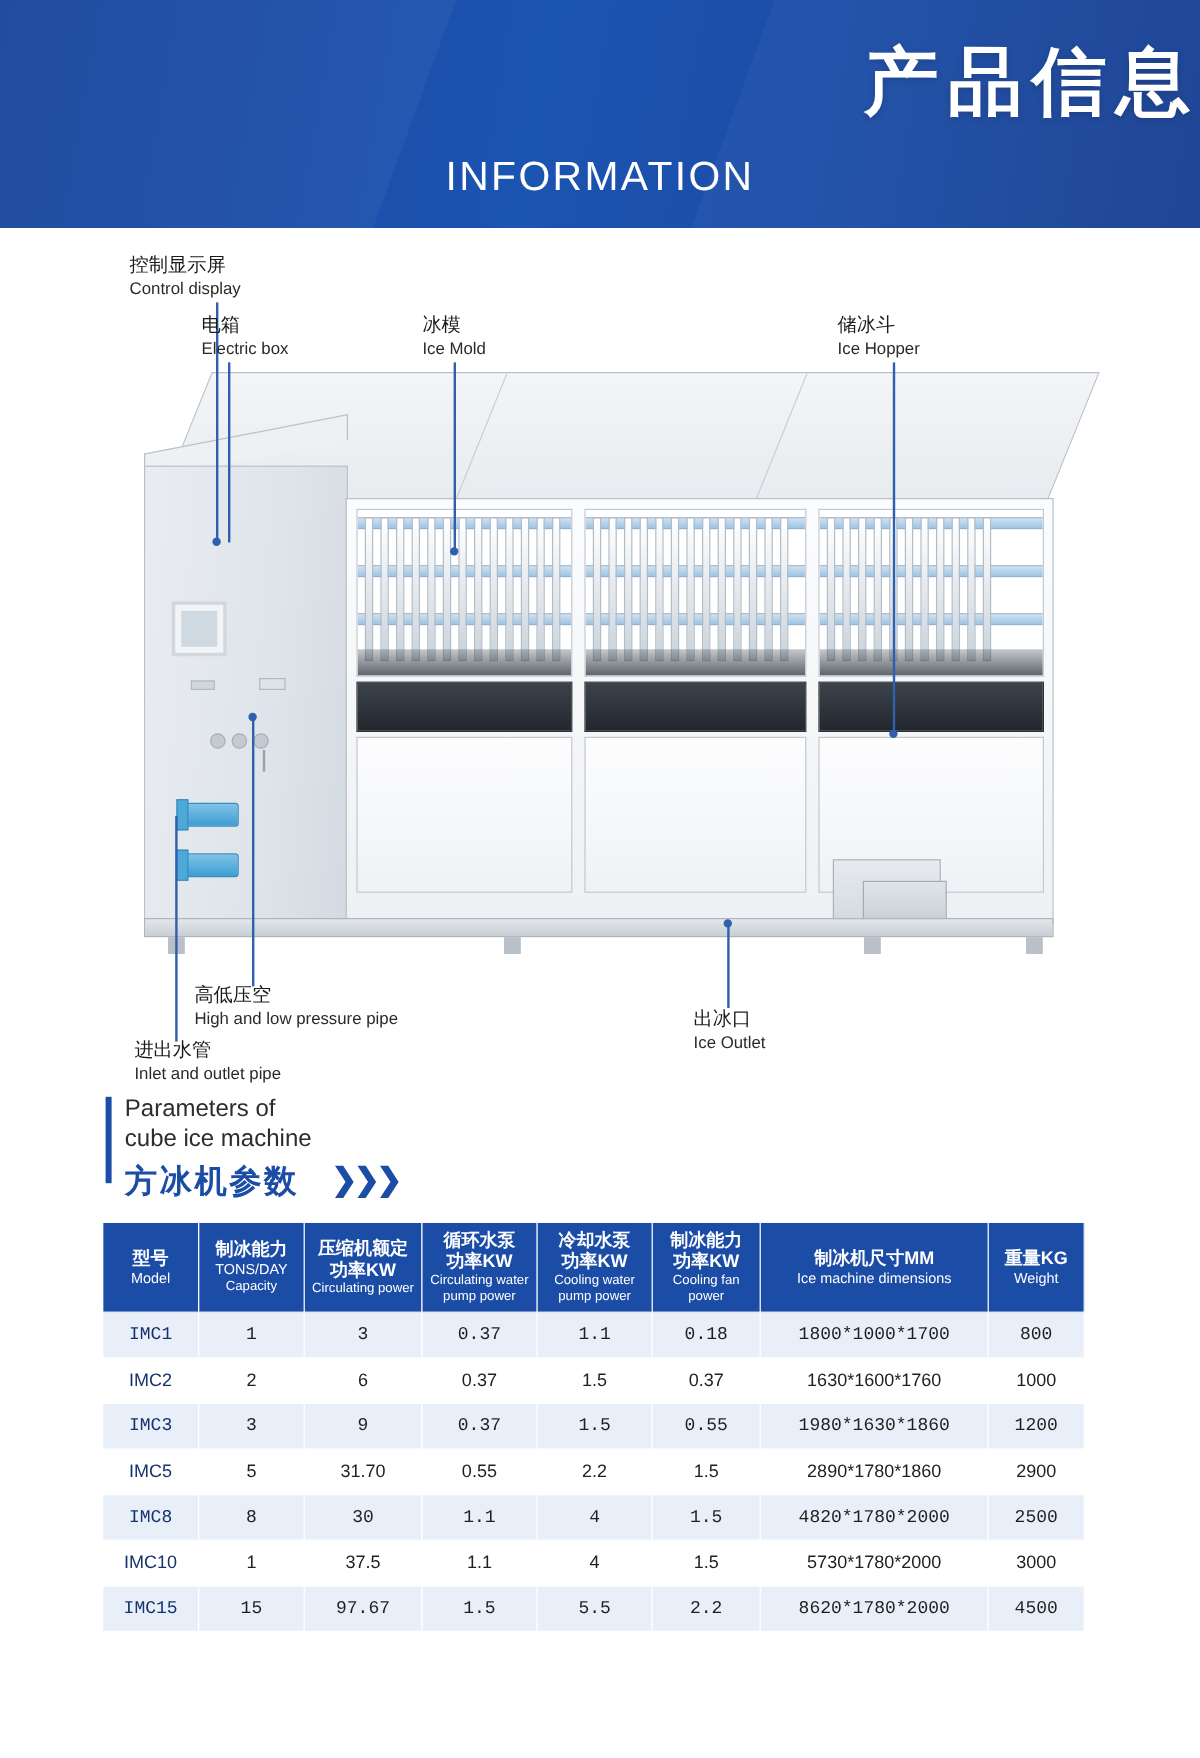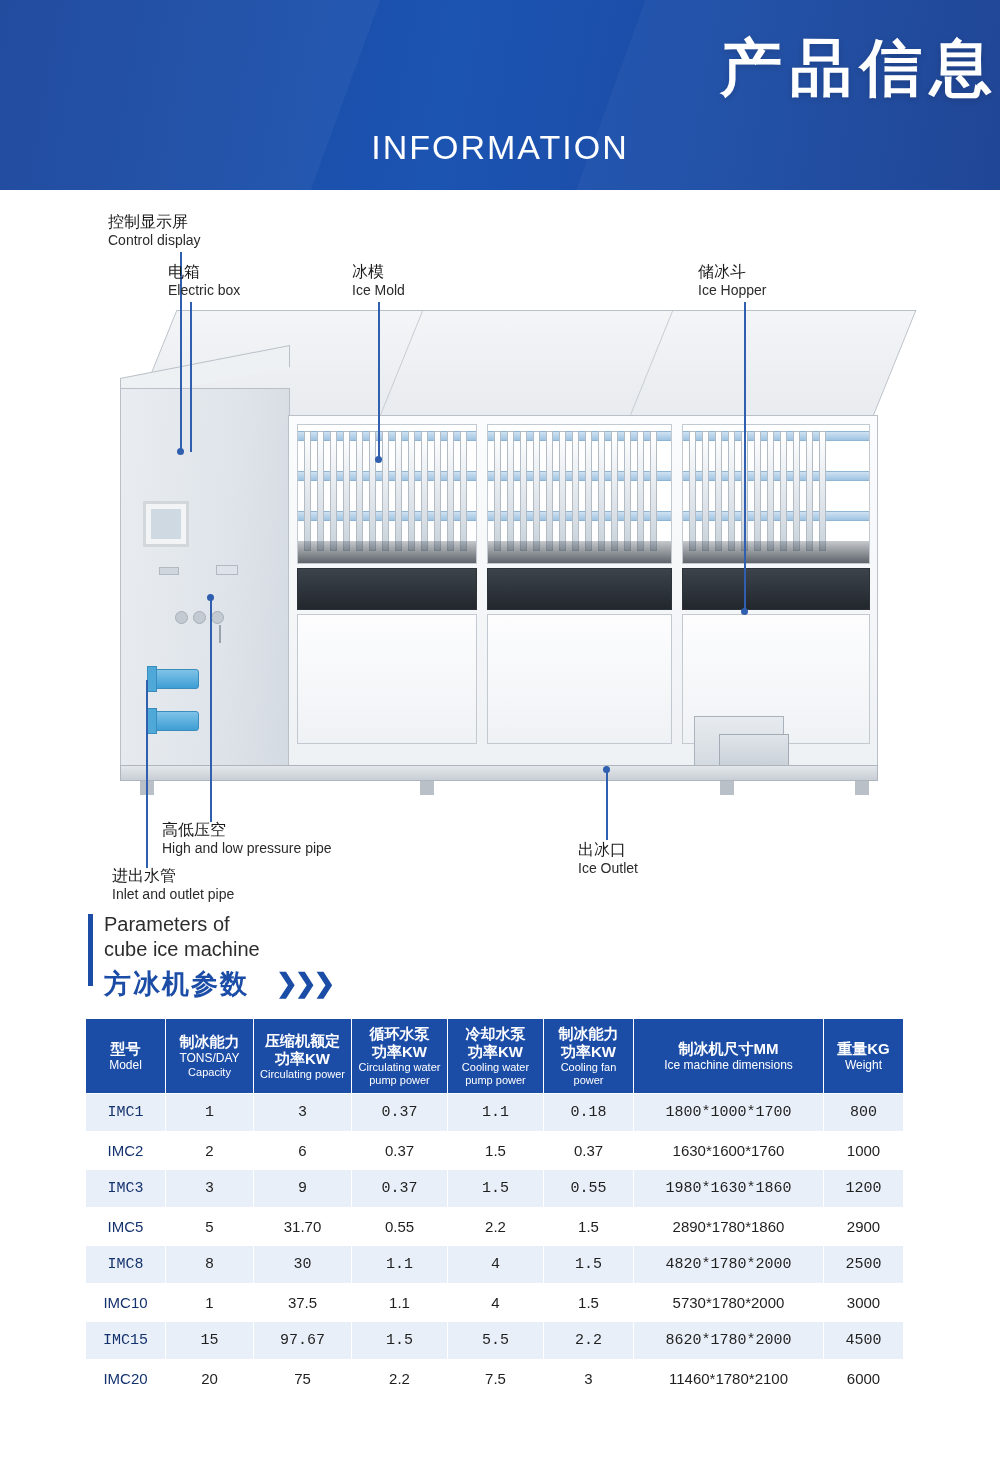--- a/index.html
+++ b/index.html
@@ -477,25 +477,15 @@
       <tr class="odd">
         <td>IMC15</td>
         <td>15</td>
         <td>97.67</td>
         <td>1.5</td>
         <td>5.5</td>
         <td>2.2</td>
         <td>8620*1780*2000</td>
         <td>4500</td>
       </tr>
-      <tr class="even">
-        <td>IMC20</td>
-        <td>20</td>
-        <td>75</td>
-        <td>2.2</td>
-        <td>7.5</td>
-        <td>3</td>
-        <td>11460*1780*2100</td>
-        <td>6000</td>
-      </tr>
     </tbody>
   </table>
 </div>
 
 </body></html>

